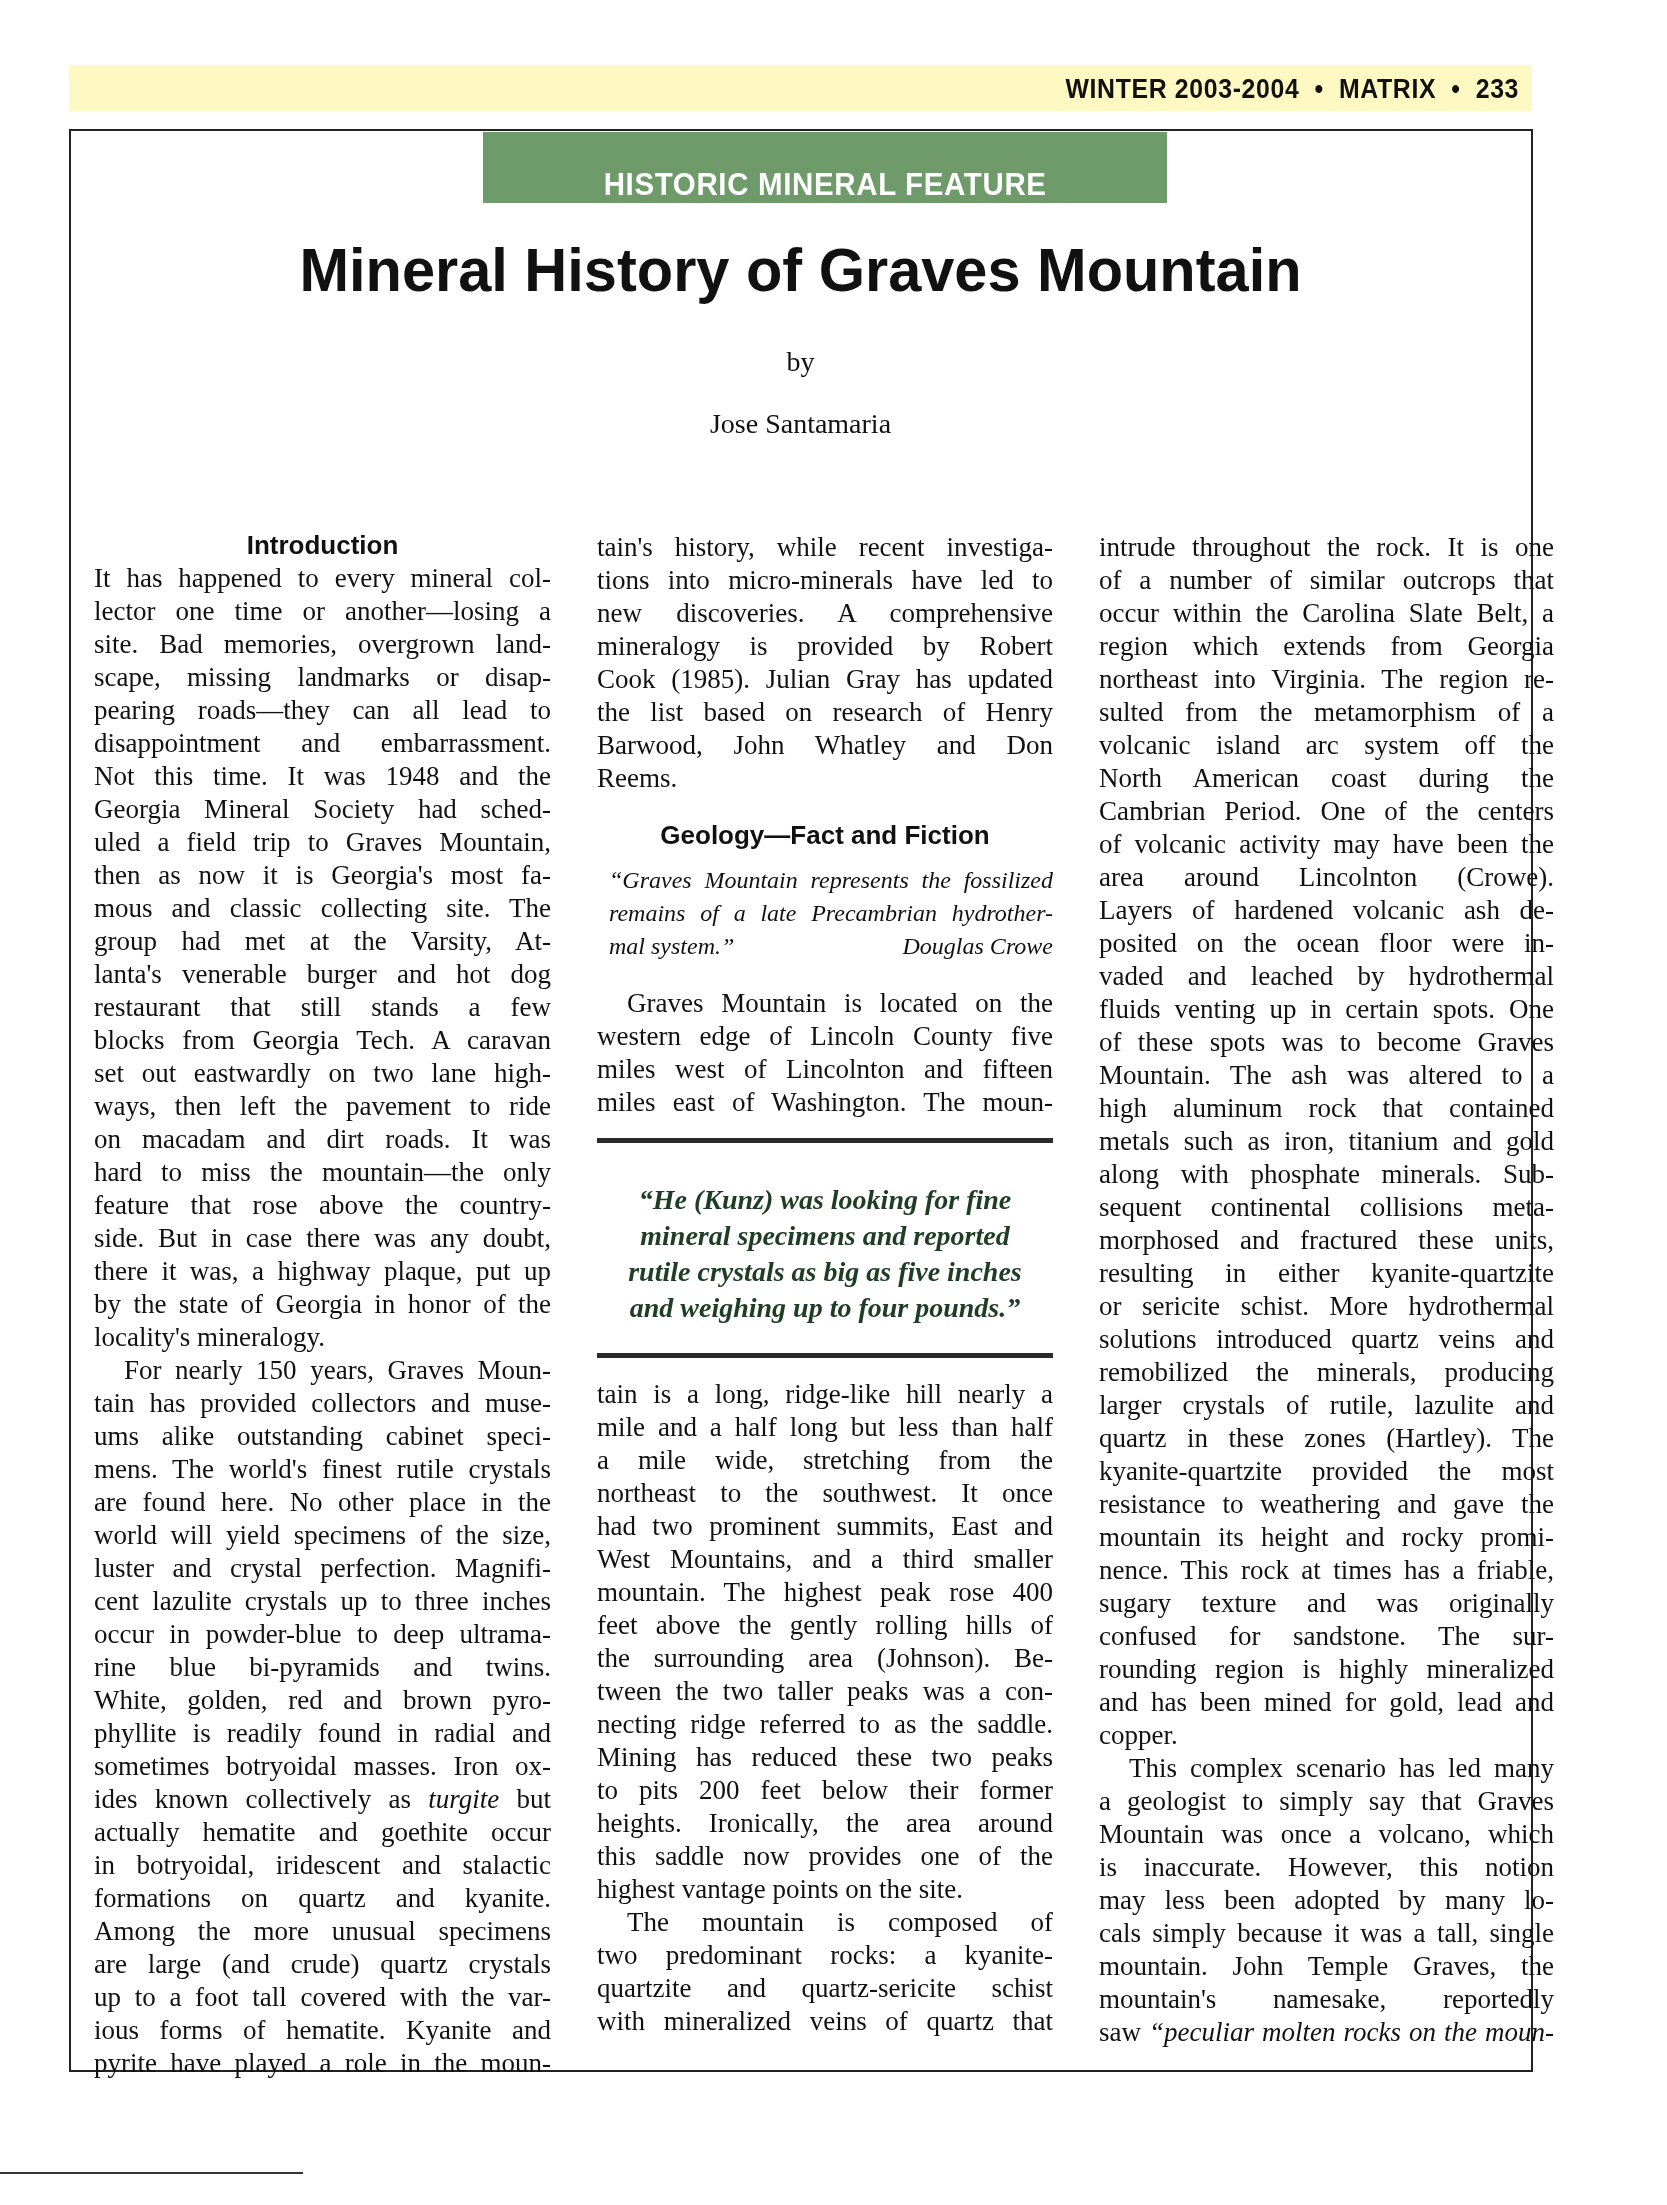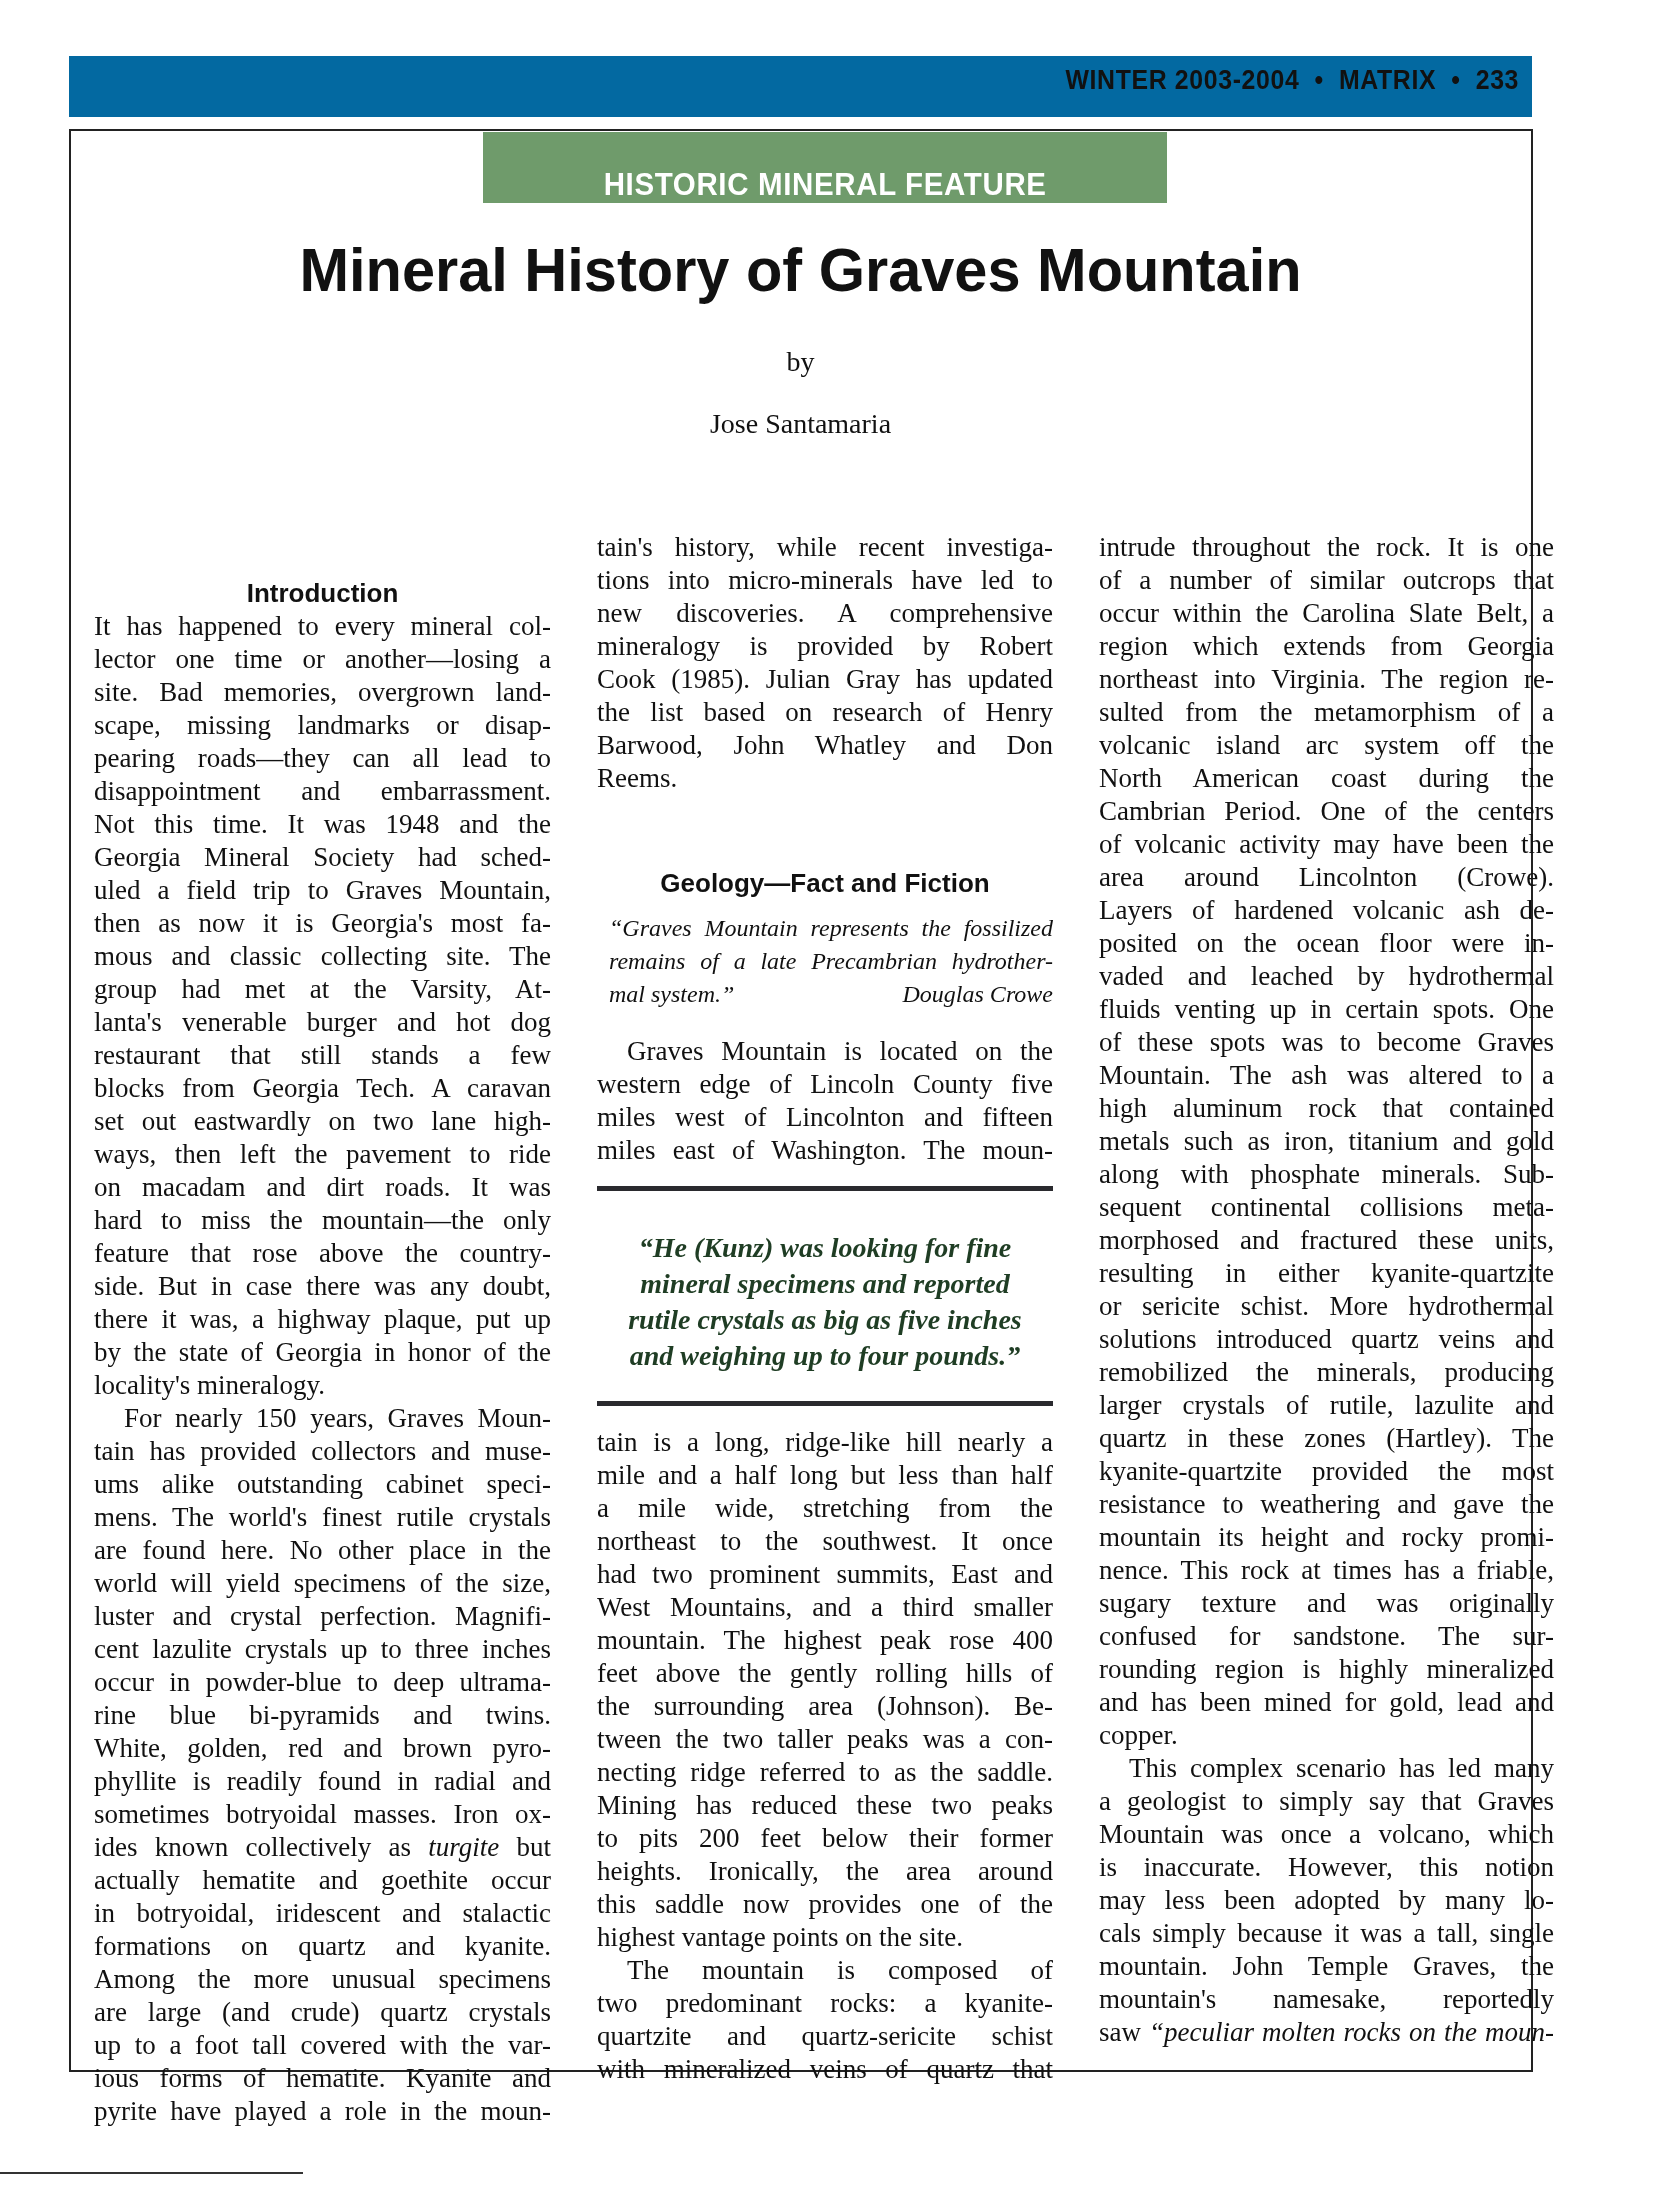--- a/index.html
+++ b/index.html
@@ -1,19 +1,19 @@
 <!DOCTYPE html>
 <html style="font-size:10.8px"><head>
 <meta charset="utf-8">
 <style>
   html, body { margin: 0; padding: 0; background: #ffffff; }
   body { width: 1667px; height: 2205px; position: relative; overflow: hidden; color: #111; }
   .header-bar {
-    position: absolute; left: 69px; top: 56px; width: 1463px; height: 61px;
-    background: #0369a1;
+    position: absolute; left: 69px; top: 65px; width: 1463px; height: 46px;
+    background: #fef9c3;
   }
   .header-text {
     position: absolute; right: 13.4px; top: 9.4px;
     font-family: "Liberation Sans", sans-serif; font-weight: bold; font-size: 27px;
     letter-spacing: 0.7px; color: #111; transform: scaleX(0.92); transform-origin: right center;
     white-space: pre;
   }
   .frame {
     position: absolute; left: 69px; top: 129px; width: 1460px; height: 1939px;
     border: 2px solid #222; border-top-width: 2.7px;
@@ -40,21 +40,21 @@
     font-family: "Liberation Serif", serif; font-size: 27px; line-height: 33px; color: #111;
   }
   .col1 { left: 94px; width: 457px; }
   .col2 { left: 597px; width: 456px; }
   .col3 { left: 1099px; width: 455px; }
   .line { display: block; text-align: justify; text-align-last: justify; white-space: nowrap; height: 33px; overflow: visible; }
   .line.last { text-align-last: left; }
   .line.indent { padding-left: 30px; }
   .sec-head {
     display: block; text-align: center; font-family: "Liberation Sans", sans-serif;
-    font-weight: bold; font-size: 26px; line-height: 34px; height: 34px; margin-top: 48px;
+    font-weight: bold; font-size: 26px; line-height: 34px; height: 34px;
   }
   .epigraph { font-style: italic; font-size: 24px; line-height: 33px; margin-left: 12px; }
   .epigraph .line { height: 33px; }
   .pull {
     position: relative; border-top: 5.4px solid #2a2a2e; border-bottom: 5.4px solid #2a2a2e;
     margin: 19px 0 20px 0; padding: 39px 0 27px 0; text-align: center;
   }
   .pull .pline {
     display: block; font-family: "Liberation Serif", serif; font-style: italic; font-weight: bold;
     font-size: 28px; line-height: 36px; color: #1f3d24;

